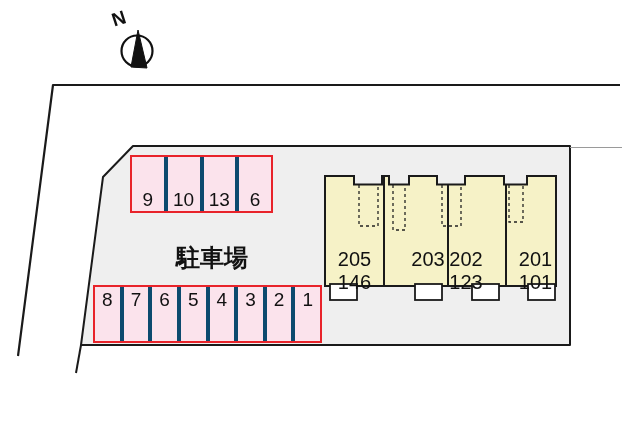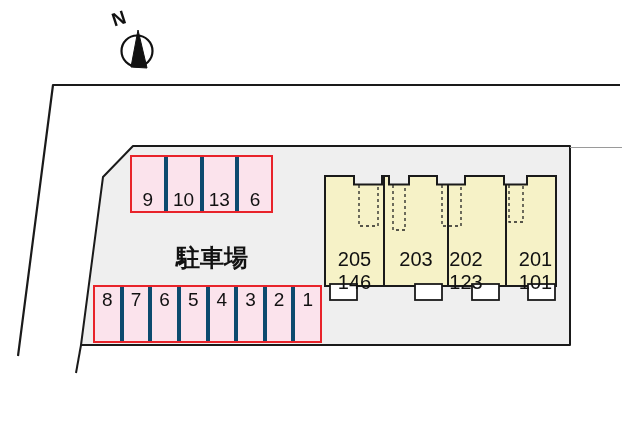--- a/index.html
+++ b/index.html
@@ -34,21 +34,21 @@
   .area-label{
     position:absolute;left:176px;top:242px;width:88px;text-align:left;
     font-size:24px;font-weight:700;
   }
 
   
   .unit-label{
     position:absolute;top:230px;text-align:center;font-size:20px;line-height:23px;margin-top:18px;
   }
   .unit-label.u0{left:325px;width:59px;}
-  .unit-label.u1{left:384px;width:64px;}
+  .unit-label.u1{left:384px;width:64px;padding-left:12px;}
   .unit-label.u2{left:448px;width:36px;}
   .unit-label.u3{left:506px;width:59px;}
   .unit-label span{display:block;}
 </style>
 </head>
 <body>
 
 <div id="stage">
 
   <svg id="plan-svg" width="640" height="426" viewBox="0 0 640 426">

